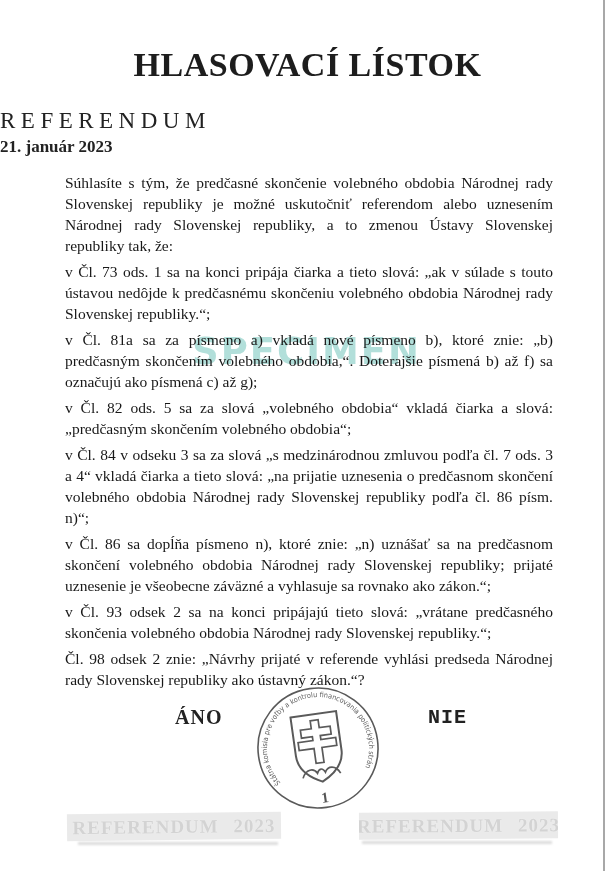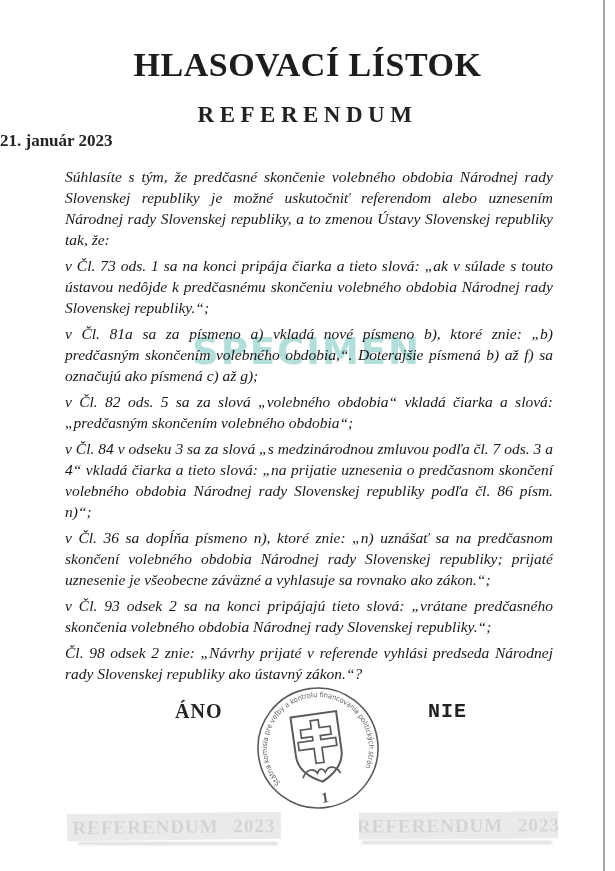--- a/index.html
+++ b/index.html
@@ -15,32 +15,32 @@
 
   
   .scan-line { position:absolute; top:0; left:603px; width:2px; height:871px; background:#a8a8a8; }
 
   .header { position:relative; z-index:1; }
   .title {
     margin-top:46px; text-align:center;
     font-size:34px; font-weight:bold; letter-spacing:0.5px; color:#1d1d1d;
   }
   .subtitle {
-    margin-top:18px; text-align:center;
-    font-size:23px; font-weight:bold; letter-spacing:5.5px; color:#222;
+    margin-top:24px; 
+    font-size:23px; font-weight:normal; letter-spacing:5.5px; color:#222;
   }
   .date {
     margin-top:3px; text-align:left;
     font-size:17px; font-weight:bold; color:#222;
   }
 
   .bodytext { position:relative; z-index:1; margin:15px 62px 0 65px; }
   .clause {
     font-size:15.5px; line-height:21px; text-align:justify;
-    margin:0 0 5px 0; color:#181818;font-style:italic;
+    margin:0 0 5px 0; color:#181818;
   }
 
   .answers { position:relative; z-index:1; height:30px; margin-top:16px;padding-left:44px; }
   .answer {
     position:absolute; top:0;
     font-size:20px; font-weight:bold; letter-spacing:1px; color:#222;
     cursor:pointer;
   }
   .answer.yes { left:175px; }
   .answer.no  { left:428px;font-family:Liberation Mono, monospace; }
@@ -84,21 +84,21 @@
     <div class="subtitle">REFERENDUM</div>
     <div class="date">21. január 2023</div>
   </div>
 
   <div class="bodytext">
     <p class="clause">Súhlasíte s tým, že predčasné skončenie volebného obdobia Národnej rady Slovenskej republiky je možné uskutočniť referendom alebo uznesením Národnej rady Slovenskej republiky, a to zmenou Ústavy Slovenskej republiky tak, že:</p>
     <p class="clause">v Čl. 73 ods. 1 sa na konci pripája čiarka a tieto slová: „ak v súlade s touto ústavou nedôjde k predčasnému skončeniu volebného obdobia Národnej rady Slovenskej republiky.“;</p>
     <p class="clause">v Čl. 81a sa za písmeno a) vkladá nové písmeno b), ktoré znie: „b) predčasným skončením volebného obdobia,“. Doterajšie písmená b) až f) sa označujú ako písmená c) až g);</p>
     <p class="clause">v Čl. 82 ods. 5 sa za slová „volebného obdobia“ vkladá čiarka a slová: „predčasným skončením volebného obdobia“;</p>
     <p class="clause">v Čl. 84 v odseku 3 sa za slová „s medzinárodnou zmluvou podľa čl. 7 ods. 3 a 4“ vkladá čiarka a tieto slová: „na prijatie uznesenia o predčasnom skončení volebného obdobia Národnej rady Slovenskej republiky podľa čl. 86 písm. n)“;</p>
-    <p class="clause">v Čl. 36 sa dopĺňa písmeno n), ktoré znie: „n) uznášať sa na predčasnom skončení volebného obdobia Národnej rady Slovenskej republiky; prijaté uznesenie je všeobecne záväzné a vyhlasuje sa rovnako ako zákon.“;</p>
+    <p class="clause">v Čl. 86 sa dopĺňa písmeno n), ktoré znie: „n) uznášať sa na predčasnom skončení volebného obdobia Národnej rady Slovenskej republiky; prijaté uznesenie je všeobecne záväzné a vyhlasuje sa rovnako ako zákon.“;</p>
     <p class="clause">v Čl. 93 odsek 2 sa na konci pripájajú tieto slová: „vrátane predčasného skončenia volebného obdobia Národnej rady Slovenskej republiky.“;</p>
     <p class="clause">Čl. 98 odsek 2 znie: „Návrhy prijaté v referende vyhlási predseda Národnej rady Slovenskej republiky ako ústavný zákon.“?</p>
   </div>
 
   <div class="answers">
     <span class="answer yes">ÁNO</span>
     <span class="answer no">NIE</span>
   </div>
 
   <svg class="seal" viewBox="0 0 130 130">

